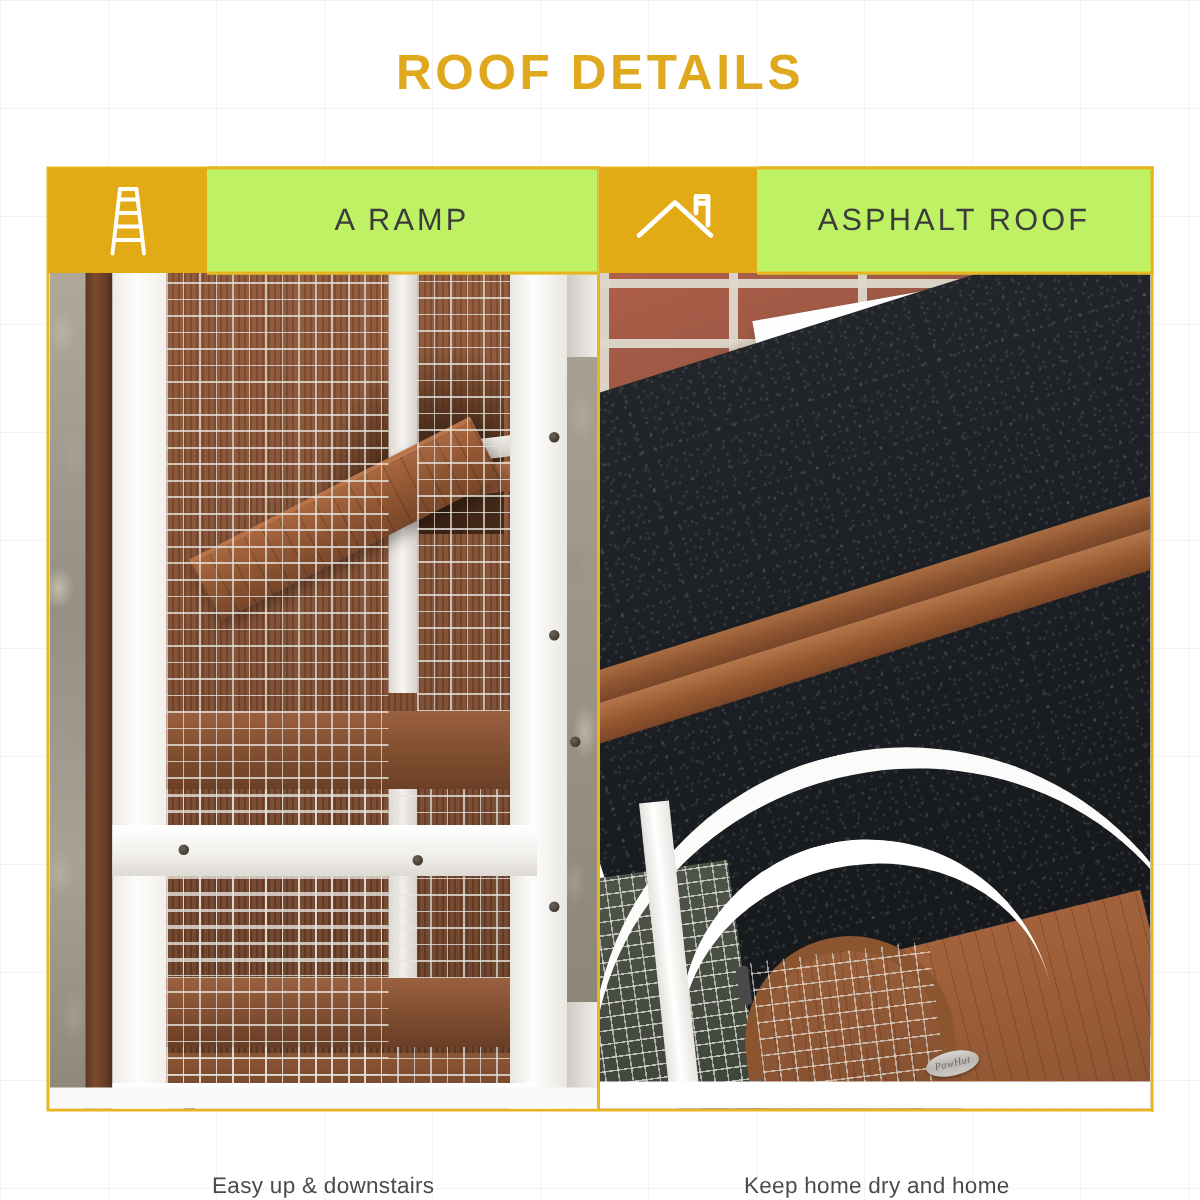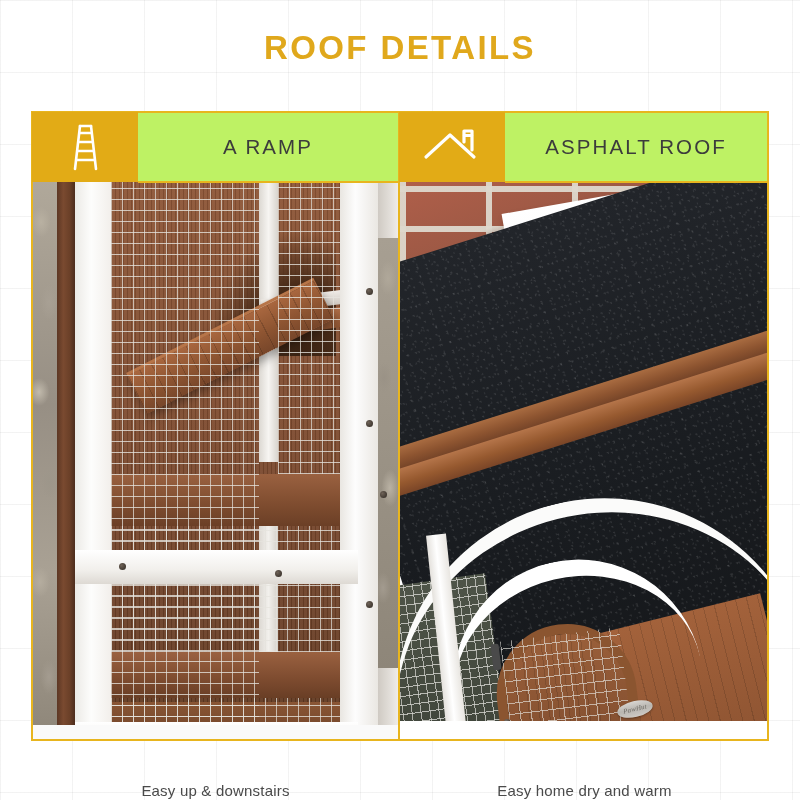--- a/index.html
+++ b/index.html
@@ -486,13 +486,13 @@
         <path d="M3 31 L27 9 L51 31"></path>
         <path d="M41 16 V5 H49 V24"></path>
         <path d="M41.5 9.5 H48.5"></path>
       </svg>
     </div>
     <div class="header-label">ASPHALT ROOF</div>
   </div>
 </div>
 
 <div class="caption caption-left">Easy up &amp; downstairs</div>
-<div class="caption caption-right">Easy home dry and warm</div>
+<div class="caption caption-right">Keep home dry and home</div>
 
 </body></html>

